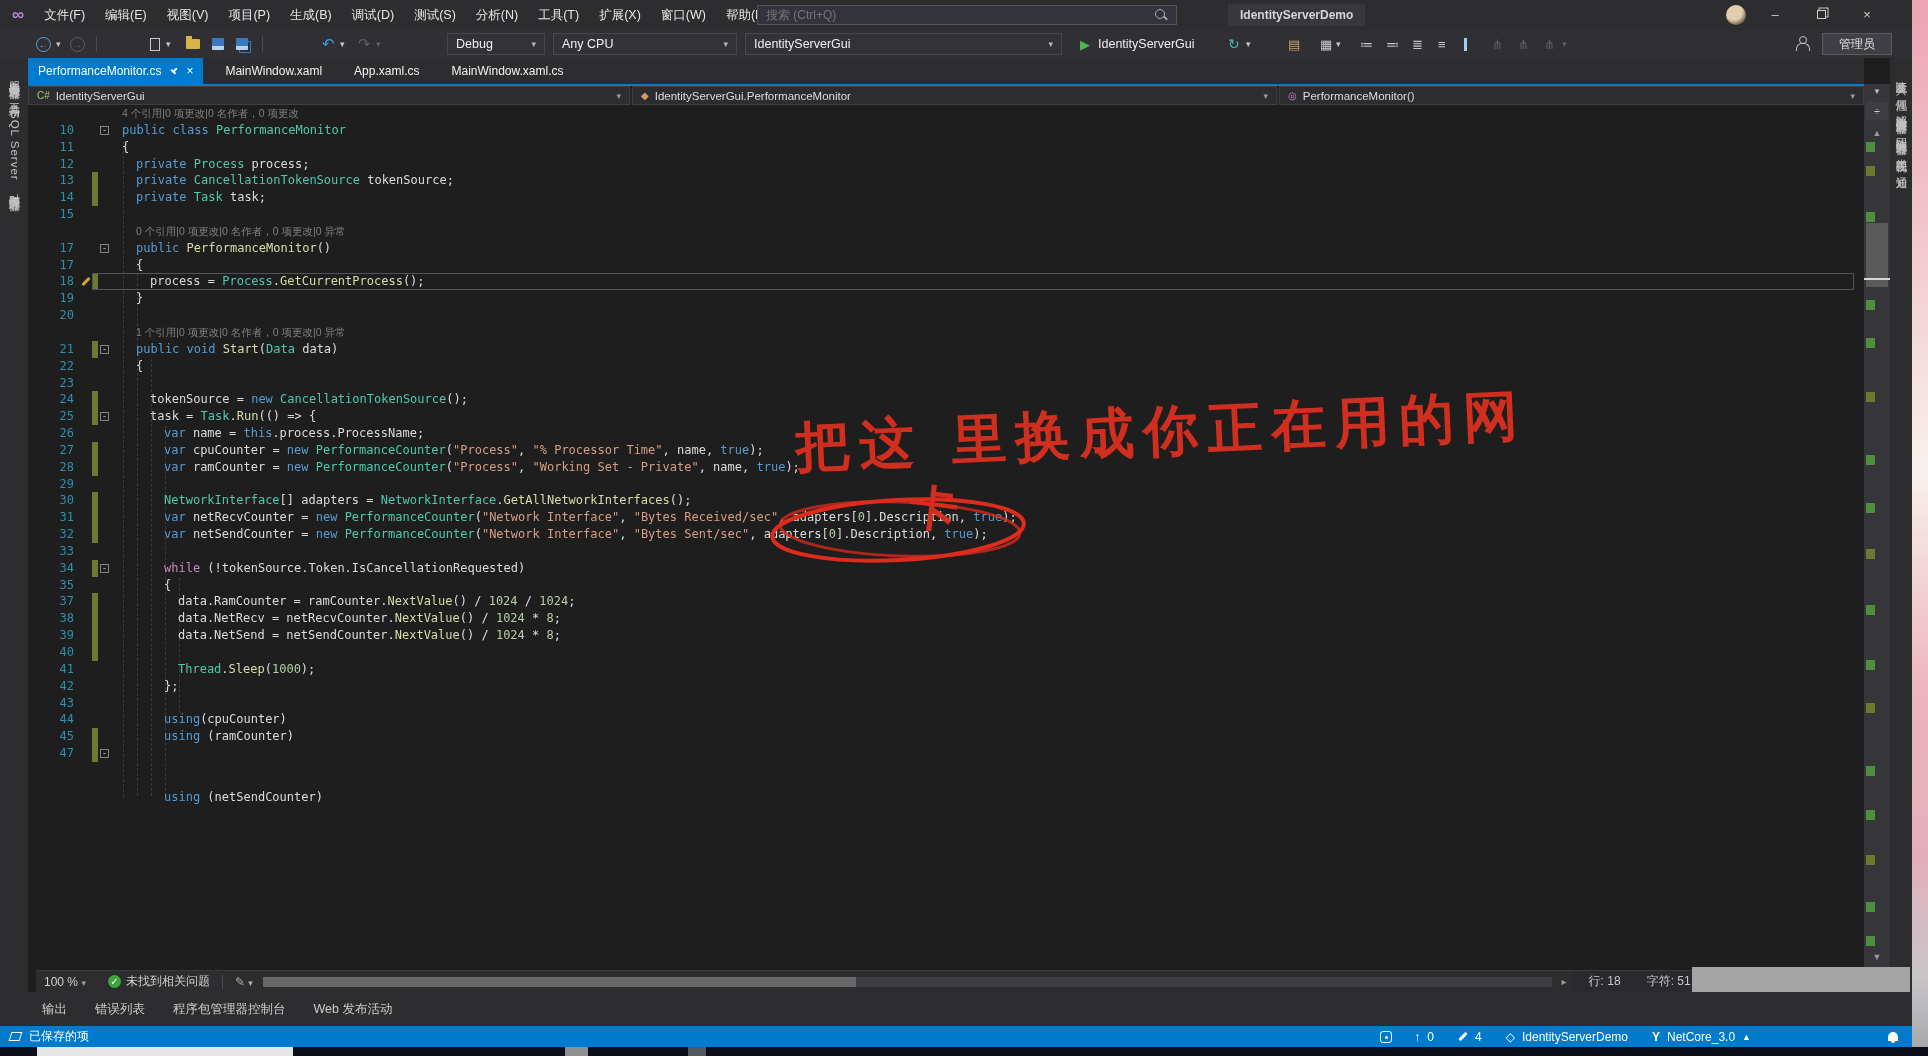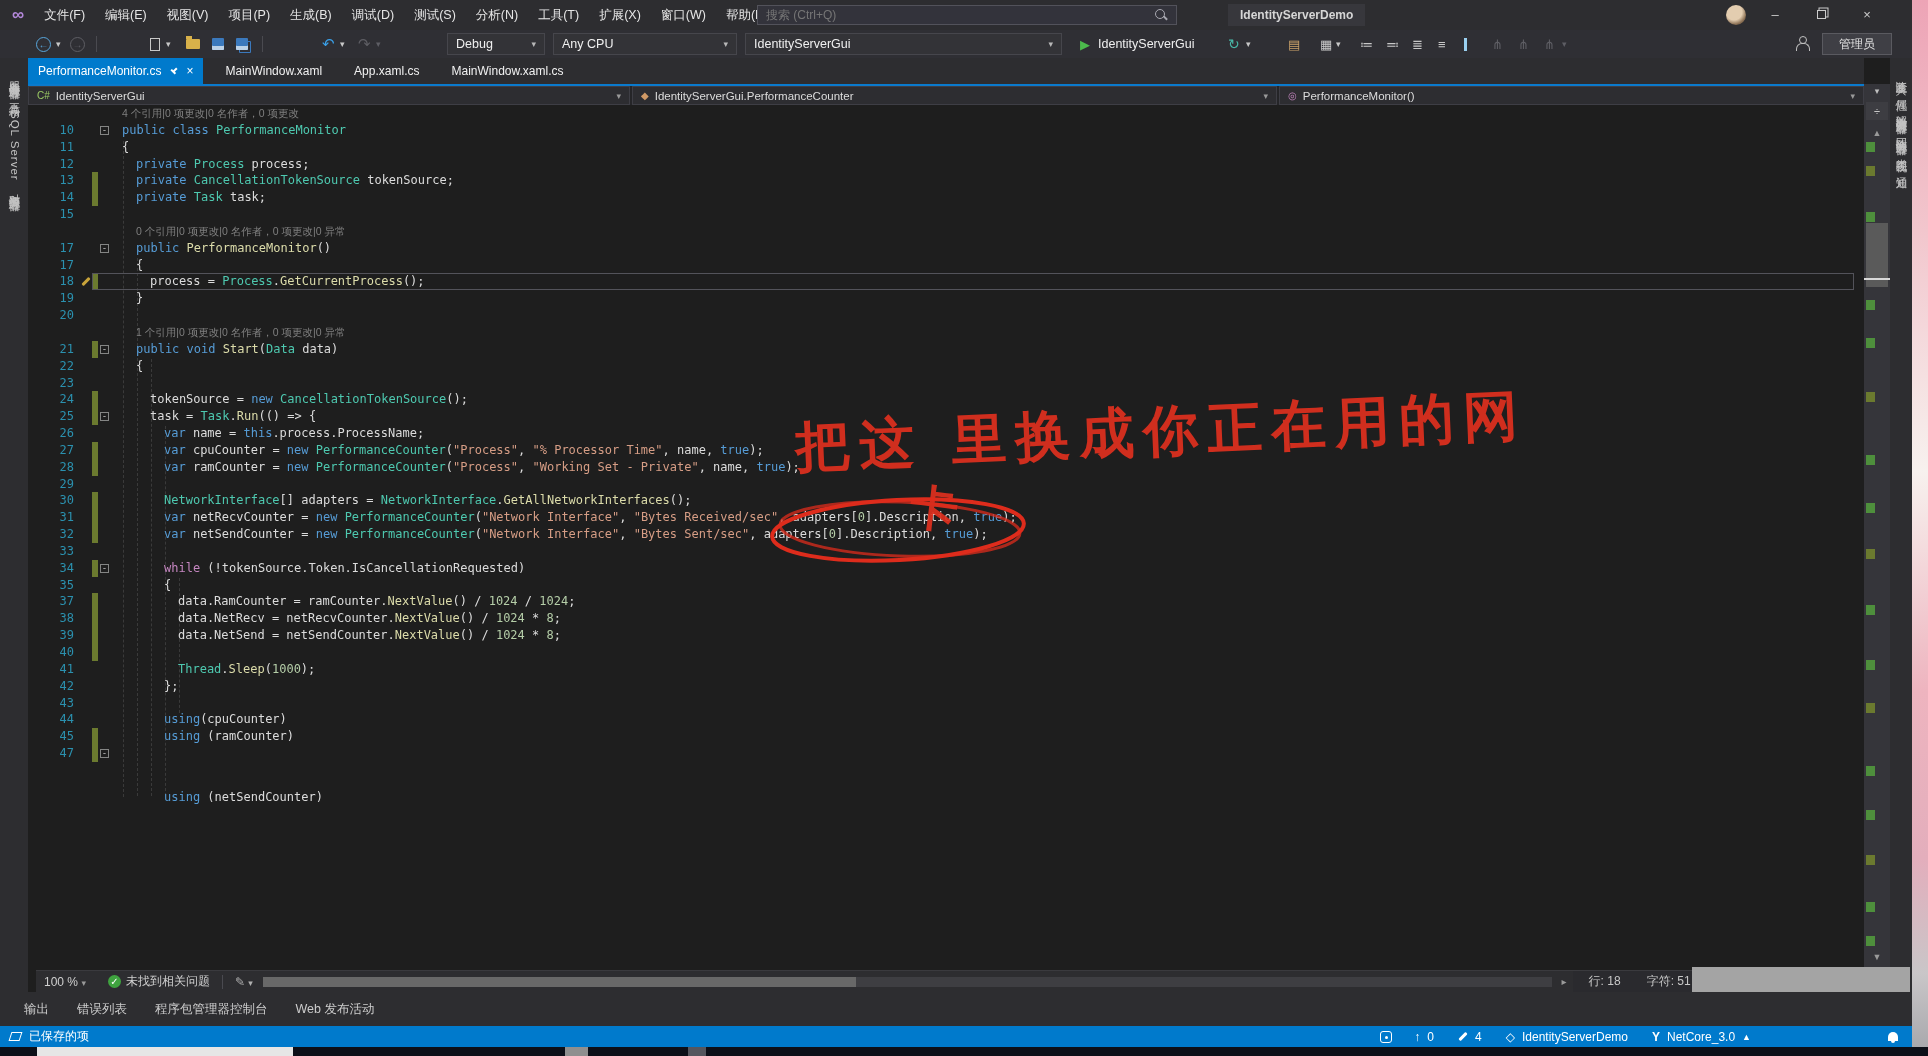--- a/index.html
+++ b/index.html
@@ -134,21 +134,21 @@
   #sc-dn { position:absolute; top:868px; left:0; width:100%; text-align:center; color:#9a9a9a; font-size:9px; }
   .smark { position:absolute; left:2px; width:9px; height:10px; background:#4e8f3c; }
   .smark.olv { background:#6b7a2f; }
   #sthumb { position:absolute; left:2px; top:139px; width:22px; height:64px; background:#5a5a5a; }
   #scaret { position:absolute; left:0; top:194px; width:100%; height:2px; background:#d8d8d8; }
   #corner { left:1864px; top:970px; width:26px; height:22px; background:#2d2d30; }
   #lightbar { left:1692px; top:967px; width:218px; height:25px; background:#a4a4a4; z-index:7; }
 
   
   #paneltabs { left:0; top:992px; width:1912px; height:34px; background:#2d2d30; display:flex;
-               align-items:center; padding-left:24px; gap:28px; }
+               align-items:center; padding-left:42px; gap:28px; }
   .ptab { color:#cccccc; font-size:12.5px; }
 
   
   #statusbar { left:0; top:1026px; width:1912px; height:21px; background:#007acc; display:flex;
                align-items:center; color:#ffffff; font-size:12px; }
   .sb-pgram { width:11px; height:9px; border:1.2px solid #fff; transform:skewX(-18deg);
               margin:0 8px 0 10px; }
   #sb-right { margin-left:auto; display:flex; align-items:center; gap:7px; padding-right:14px; }
   .sb-ico { font-size:12px; }
   .gitico { width:12px; height:12px; border:1.2px solid #fff; border-radius:3px; position:relative; }
@@ -285,21 +285,21 @@
       </div>
     <div id="blueline"></div>
     <div id="navbar">
       <div class="crumb" style="width:602px;">
         <span class="cico" style="color:#9ccc65;">C#</span>
         <span>IdentityServerGui</span>
           <span class="dd">▾</span>
       </div>
       <div class="crumb" style="width:645px;margin-left:2px;">
         <span class="cico" style="color:#d19a66;">◆</span>
-        <span>IdentityServerGui.PerformanceCounter</span>
+        <span>IdentityServerGui.PerformanceMonitor</span>
           <span class="dd">▾</span>
       </div>
       <div class="crumb" style="flex:1;margin-left:2px;">
         <span class="cico" style="color:#c586c0;">◎</span>
         <span>PerformanceMonitor()</span>
           <span class="dd">▾</span>
       </div>
     </div>
 
     <div id="editor">

